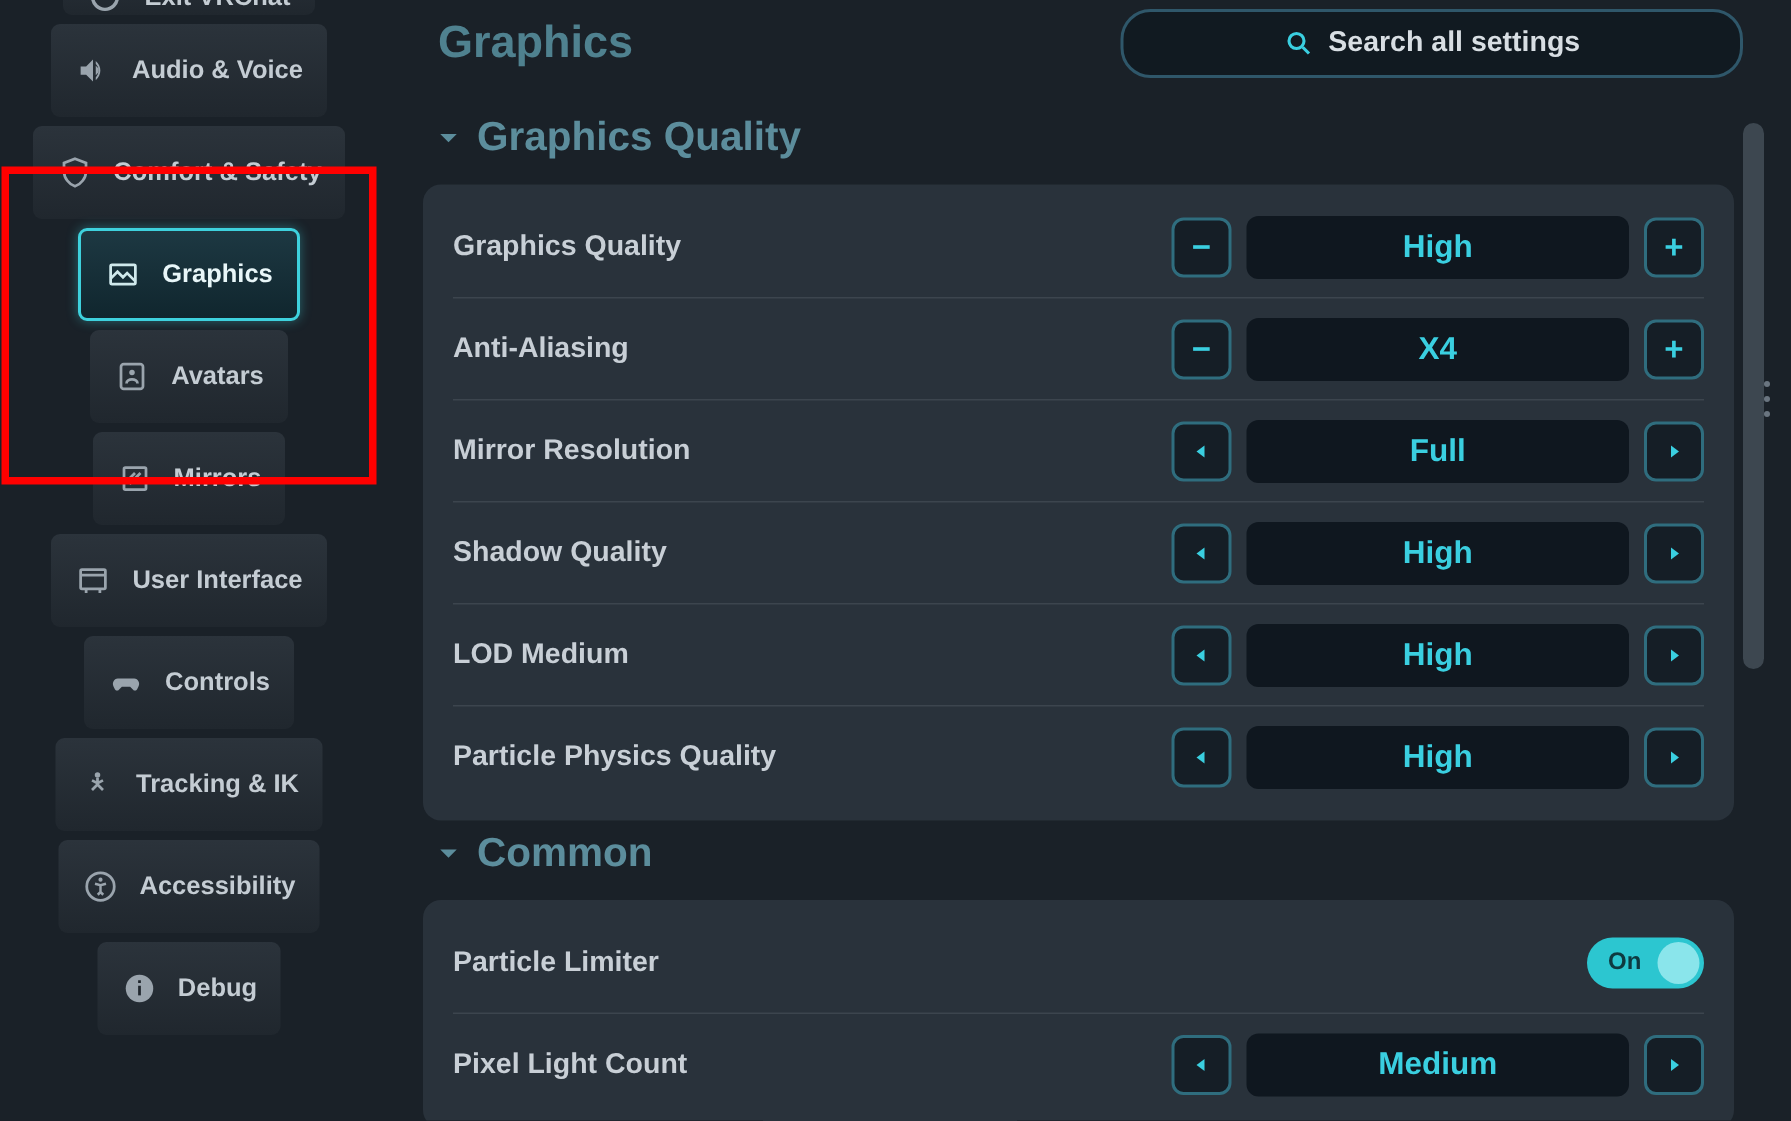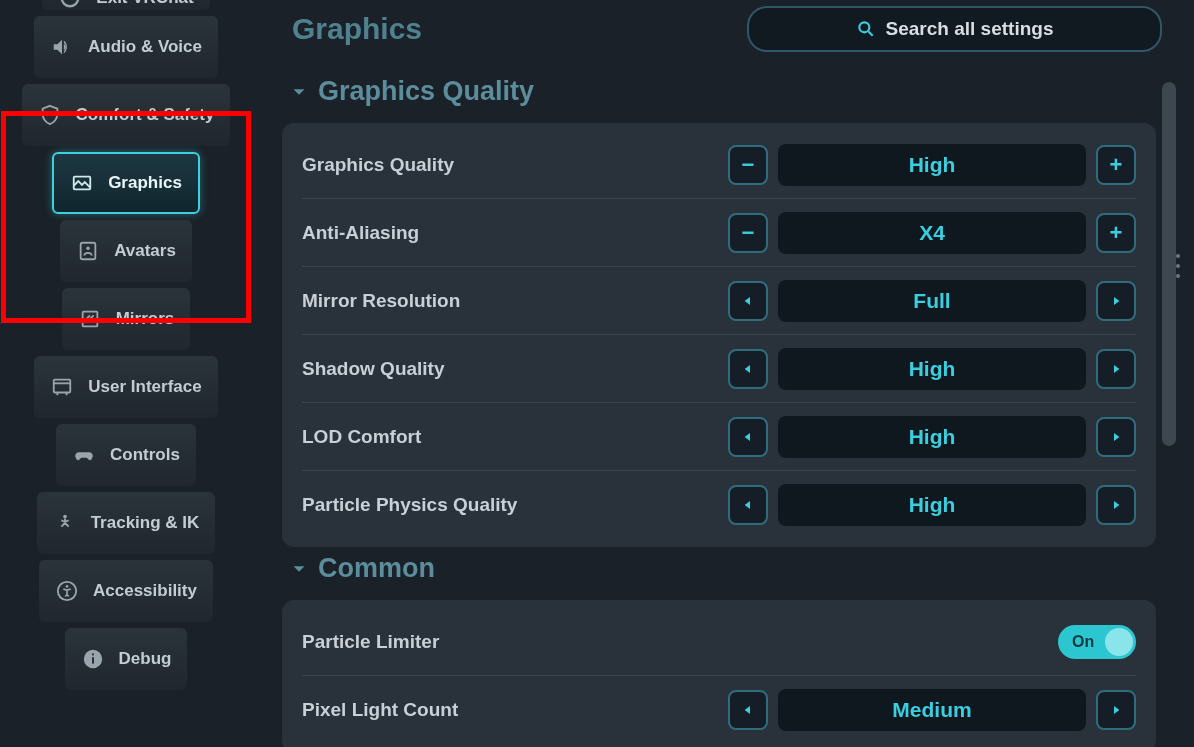--- a/index.html
+++ b/index.html
@@ -120,21 +120,21 @@
   border: 2px solid #2f6d7e;
   background: #151e26;
   border-radius: 8px;
   display: flex; align-items: center; justify-content: center;
   color: #3acfe0;
   font-size: 22px; font-weight: 700;
   cursor: pointer;
 }
 .sq-btn svg { width: 16px; height: 16px; fill: #3acfe0; }
 .value-box {
-  width: 308px; height: 42px;
+  width: 255px; height: 42px;
   background: #0f171f;
   border-radius: 8px;
   display: flex; align-items: center; justify-content: center;
   color: #3acfe0;
   font-size: 21px; font-weight: 800;
 }
 .toggle {
   width: 78px; height: 34px;
   background: #2cc6d0;
   border-radius: 17px;
@@ -341,21 +341,21 @@
             </div>
           <div class="value-box">High</div>
           <div class="sq-btn">
               <svg viewBox="0 0 24 24">
                 <path d="M9 6l8 6-8 6z"></path>
               </svg>
             </div>
         </div>
       </div>
       <div class="setting-row">
-        <span class="setting-label">LOD Comfort</span>
+        <span class="setting-label">LOD Medium</span>
         <div class="setting-control">
           <div class="sq-btn">
               <svg viewBox="0 0 24 24">
                 <path d="M15 6l-8 6 8 6z"></path>
               </svg>
             </div>
           <div class="value-box">High</div>
           <div class="sq-btn">
               <svg viewBox="0 0 24 24">
                 <path d="M9 6l8 6-8 6z"></path>

